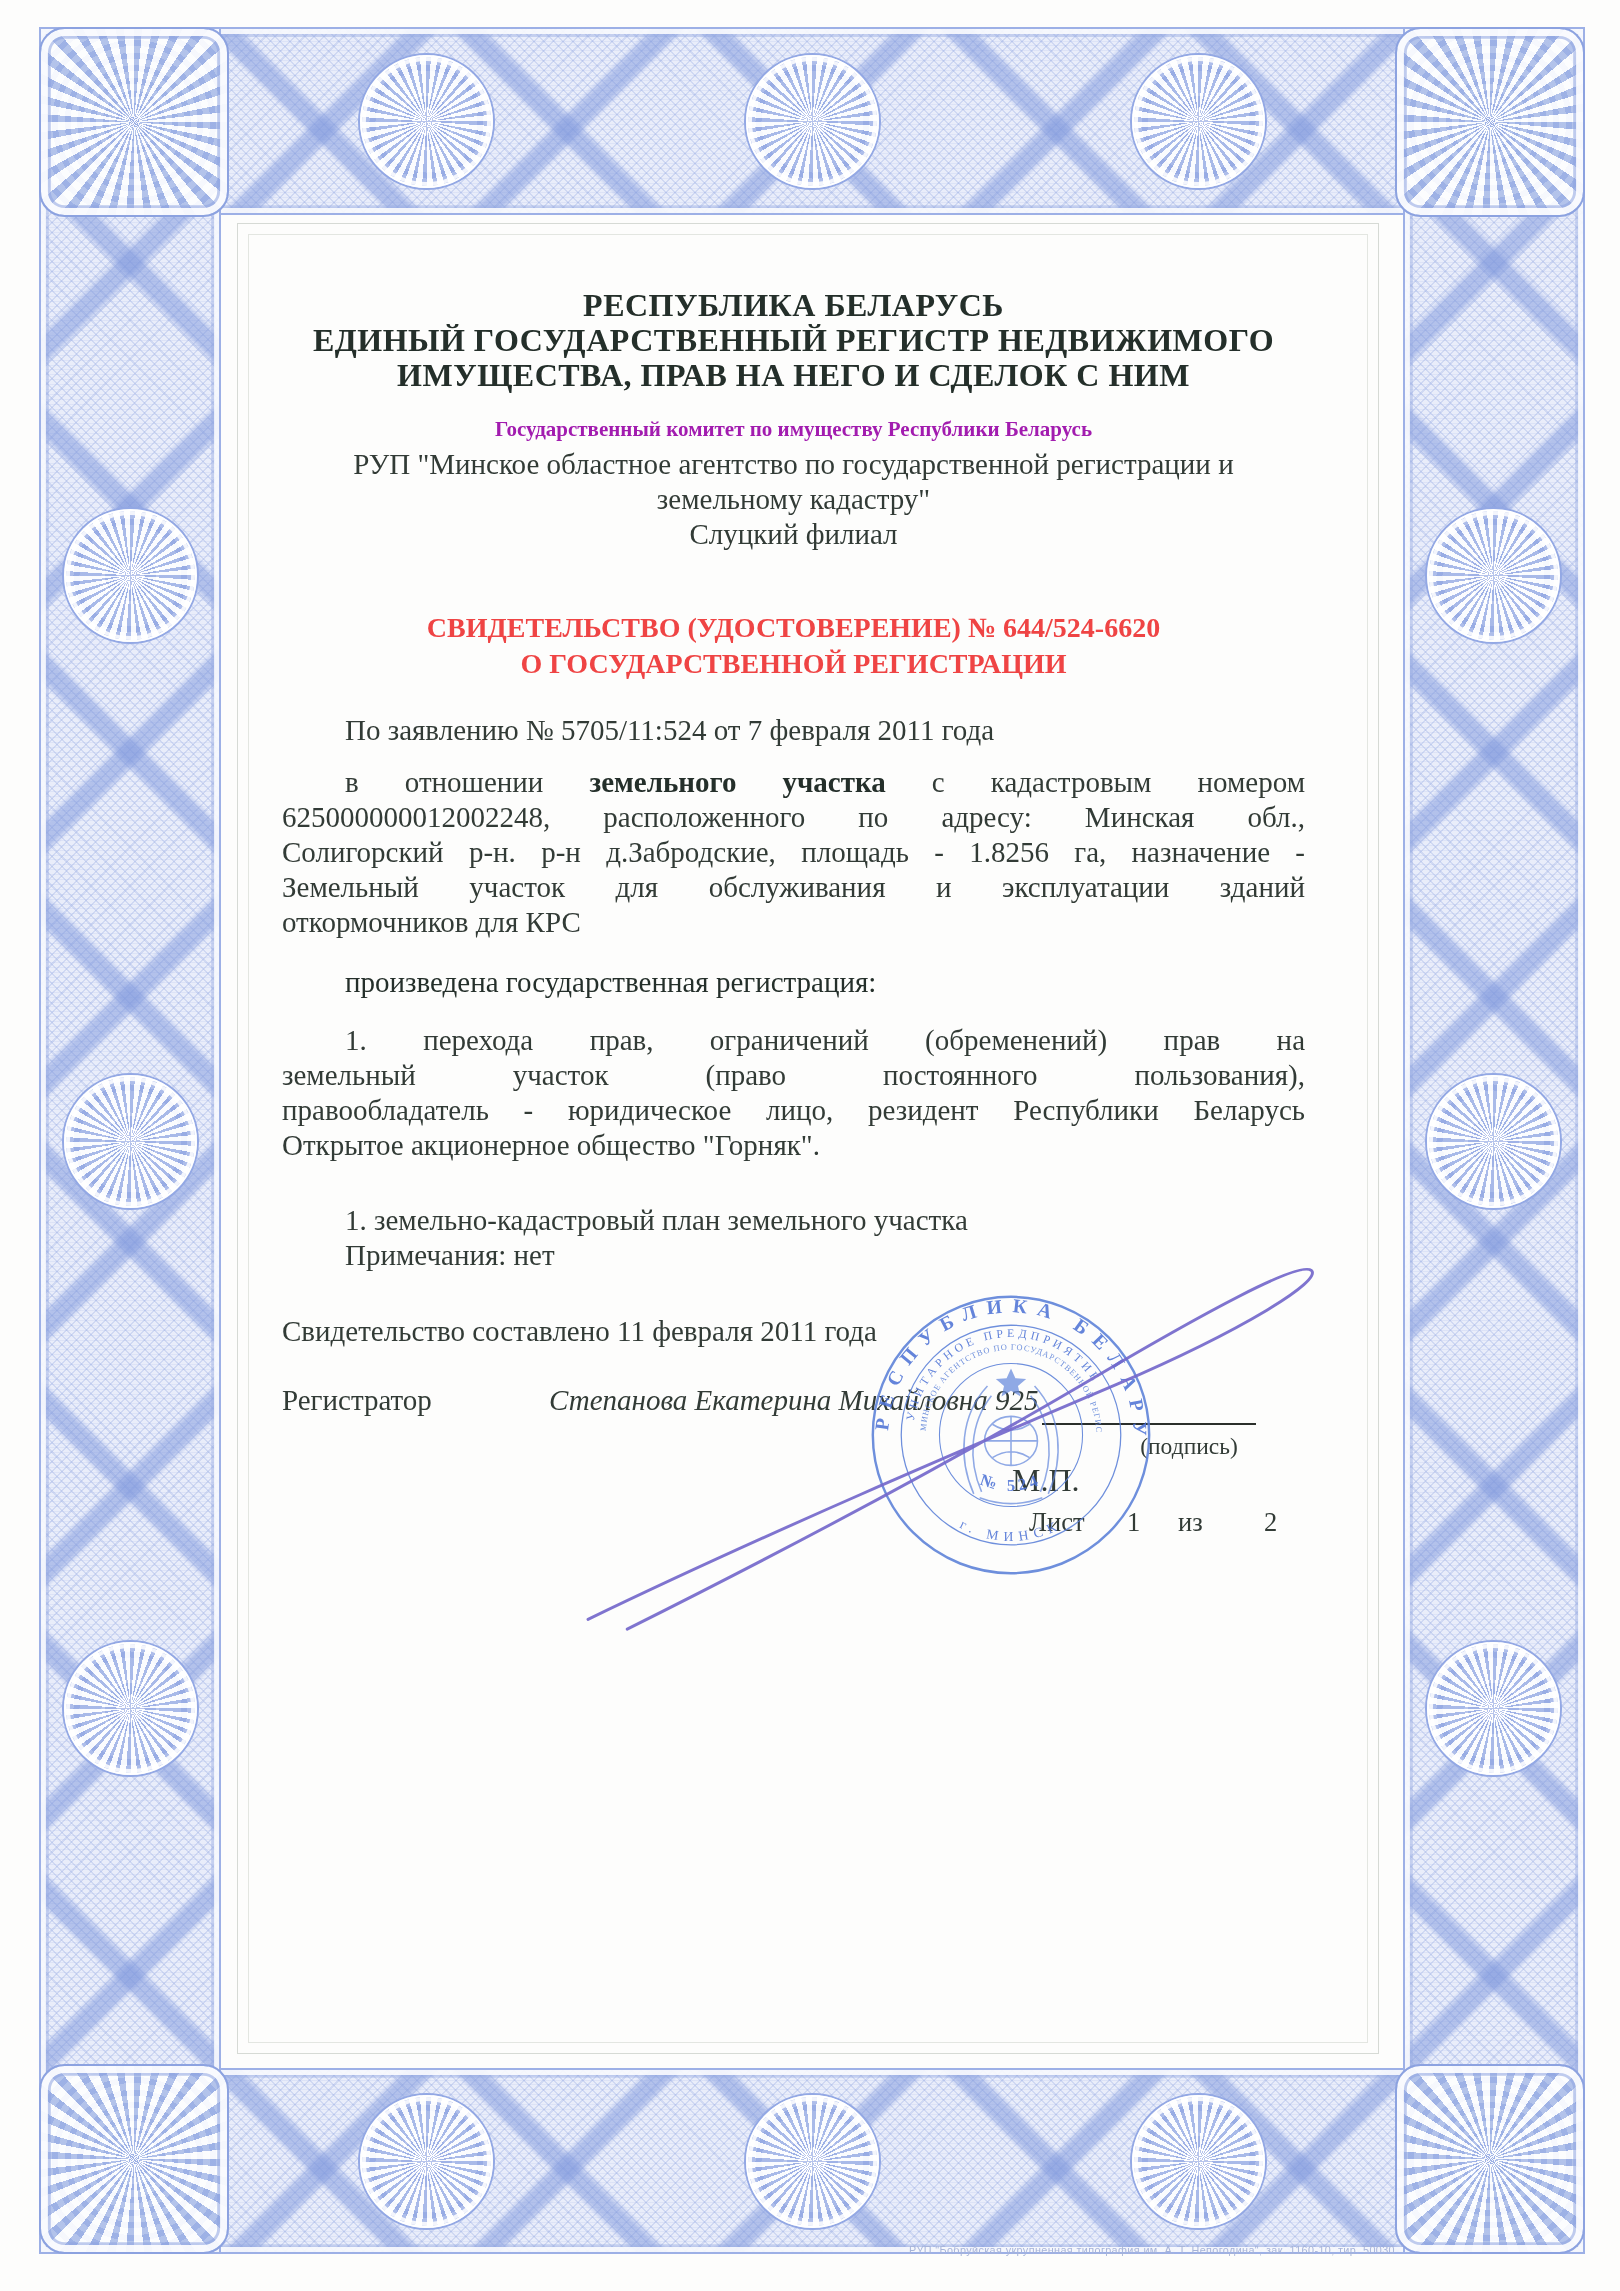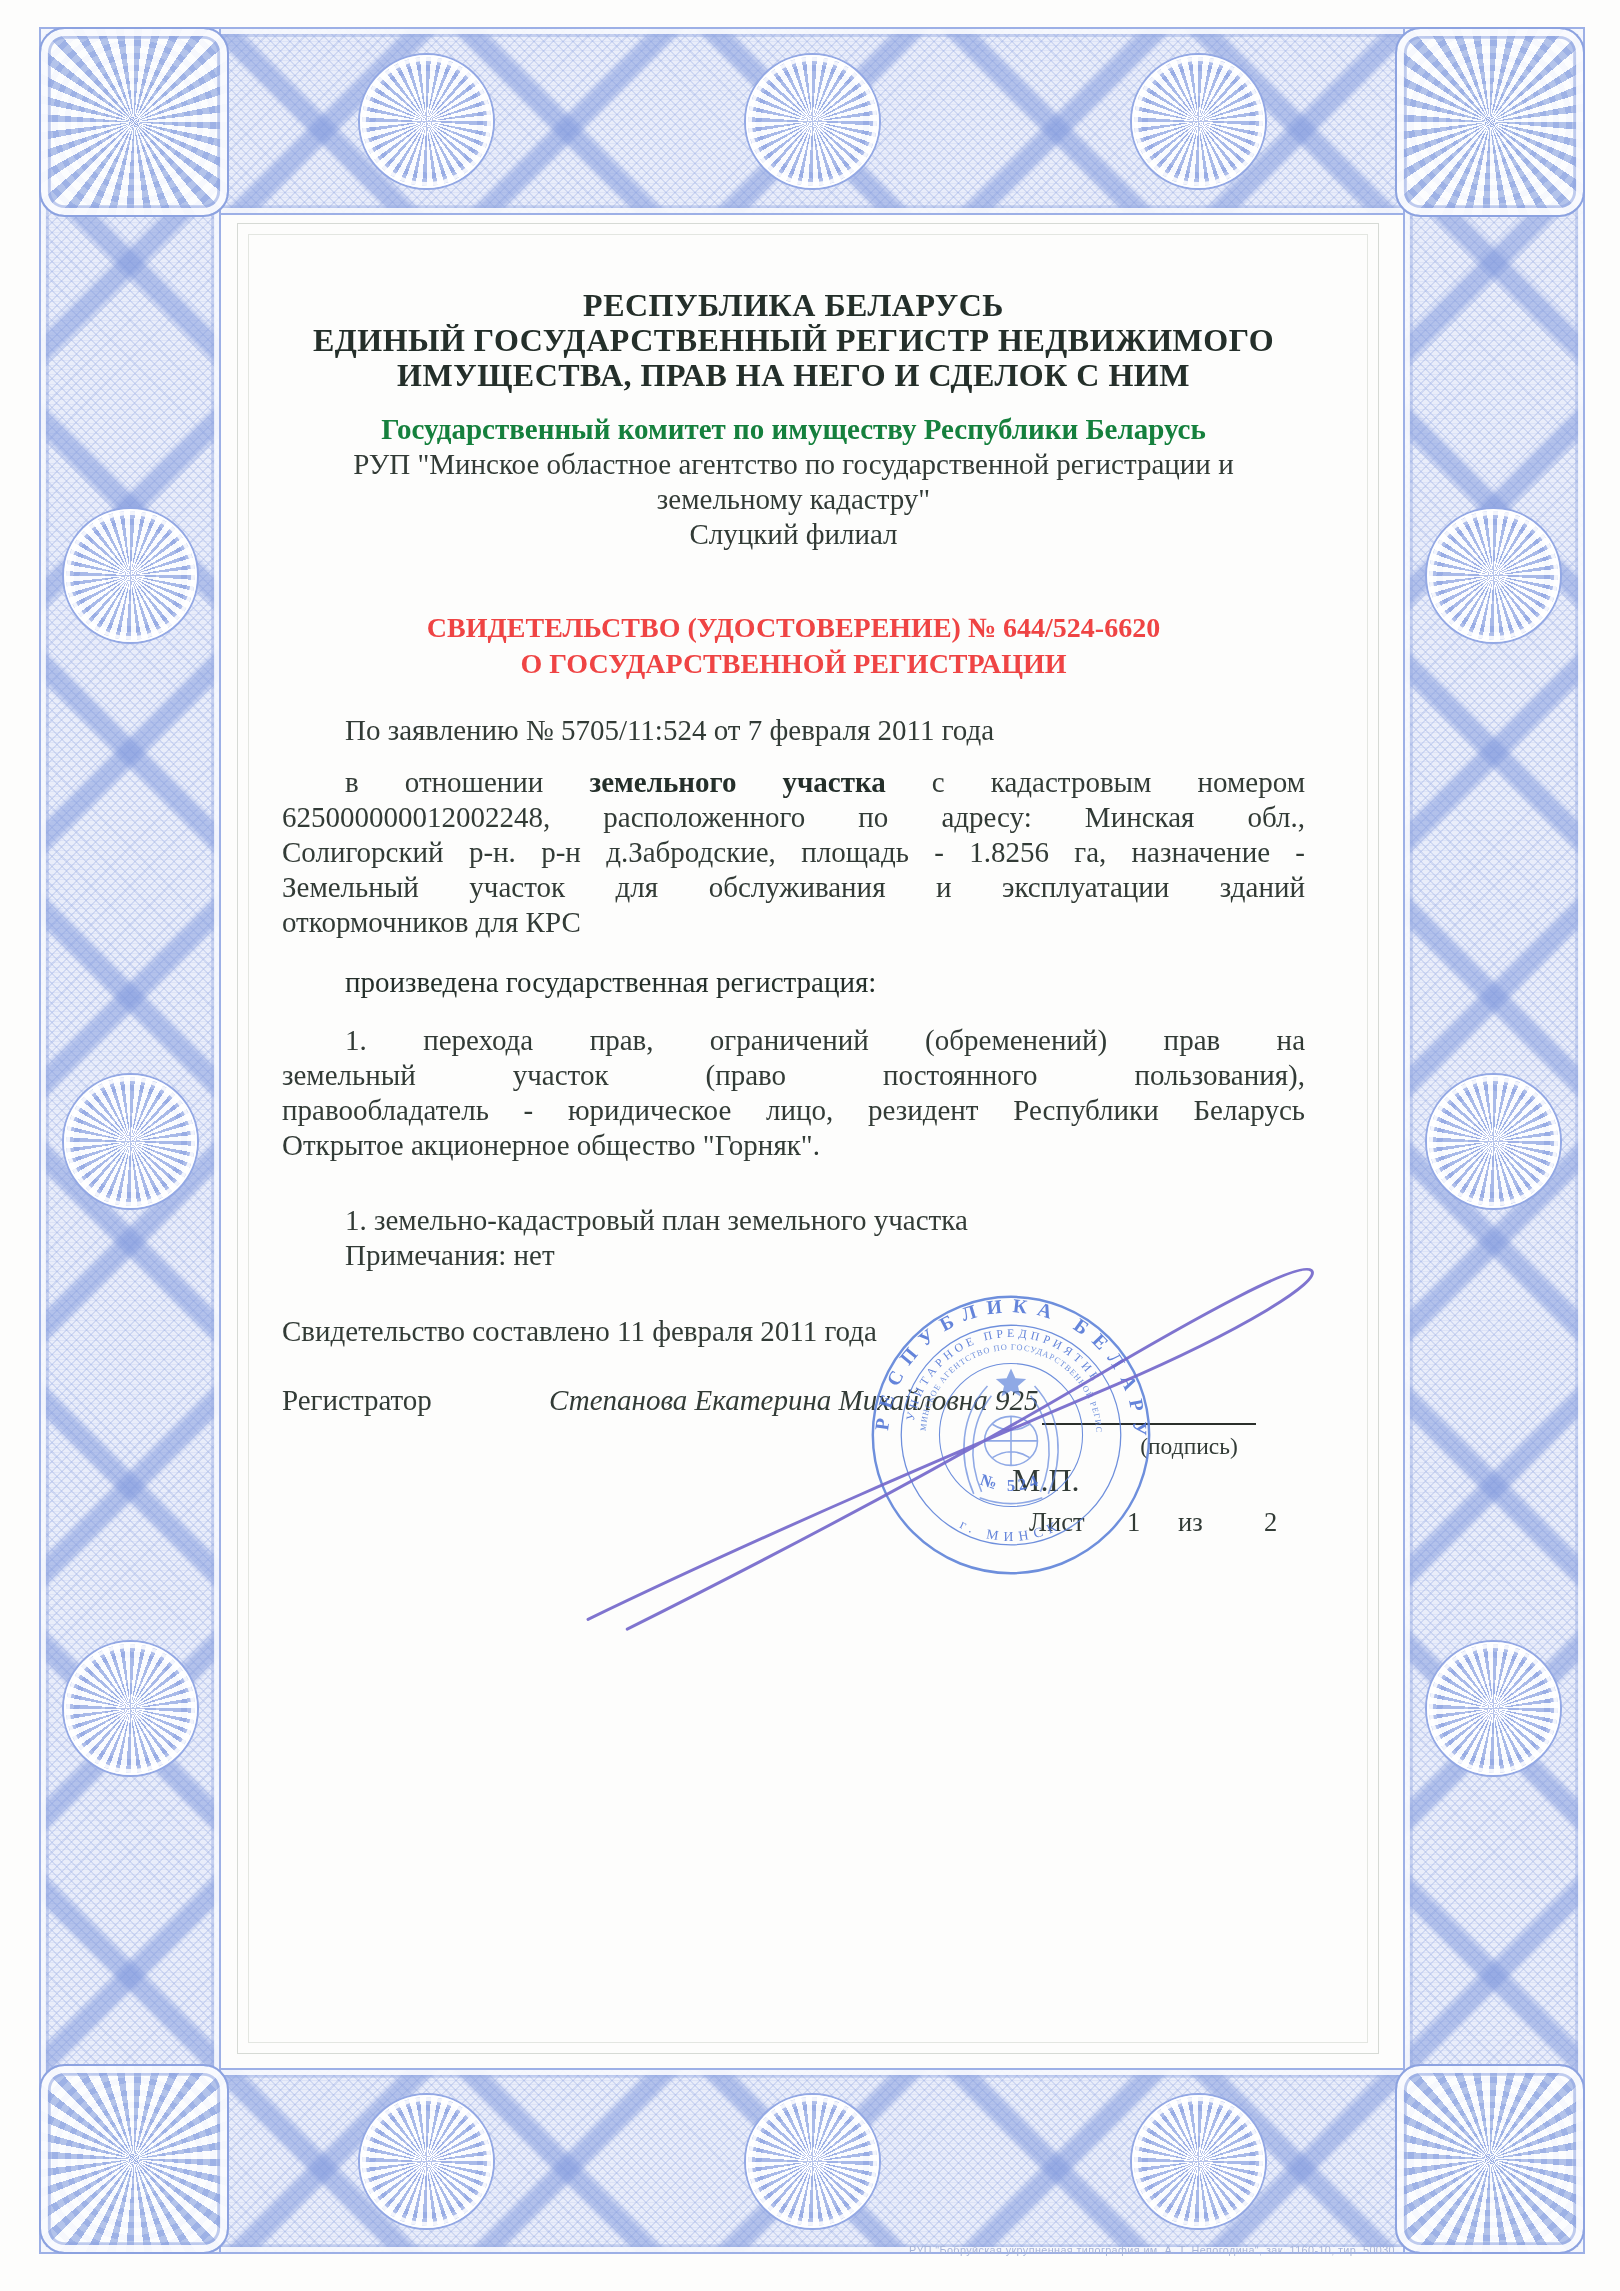--- a/index.html
+++ b/index.html
@@ -47,21 +47,21 @@
     box-shadow: 0 0 0 2px #93a8e4, inset 0 0 0 3.9px rgba(255,255,255,.85);
   }
   
   .frame-outer { position:absolute; z-index:2; left:237px; top:223px; width:1140px; height:1829px; border:1.5px solid #d6dad5; }
   .frame-inner { position:absolute; z-index:2; left:248px; top:234px; width:1118px; height:1807px; border:1.5px solid #e3e6e1; }
   
   .content { position:absolute; z-index:3; left:282px; top:0; width:1023px; }
   .abs { position:absolute; left:0; right:0; }
   .ctr { text-align:center; }
   .h1 { font-weight:bold; font-size:32px; line-height:35px; letter-spacing:0.5px; color:#242f2a; }
-  .h2b { font-weight:bold; font-size:29px; line-height:35px; color:#15803d; }
+  .h2b { font-weight:bold; font-size:21px; line-height:35px; color:#a21caf; }
   .h2 { font-size:29px; line-height:35px; }
   .title { font-weight:bold; font-size:28px; line-height:36px; color:#ef4444; }
   .body-line { font-size:29px; line-height:35px; }
   .just { text-align:justify; text-align-last:justify; }
   .indent { text-indent:63px; }
   .boldspan { font-weight:bold; color:#242f2a; }
   .regline { font-weight:normal; color:#242f2a; }
   .it { font-style:italic; }
   .sig-rule { position:absolute; z-index:3; left:1042px; top:1423px; width:214px; border-bottom:2.5px solid #2a2f2b; }
   .sig-caption { position:absolute; z-index:3; left:1096px; top:1433px; width:186px; text-align:center; font-size:23.5px; }

